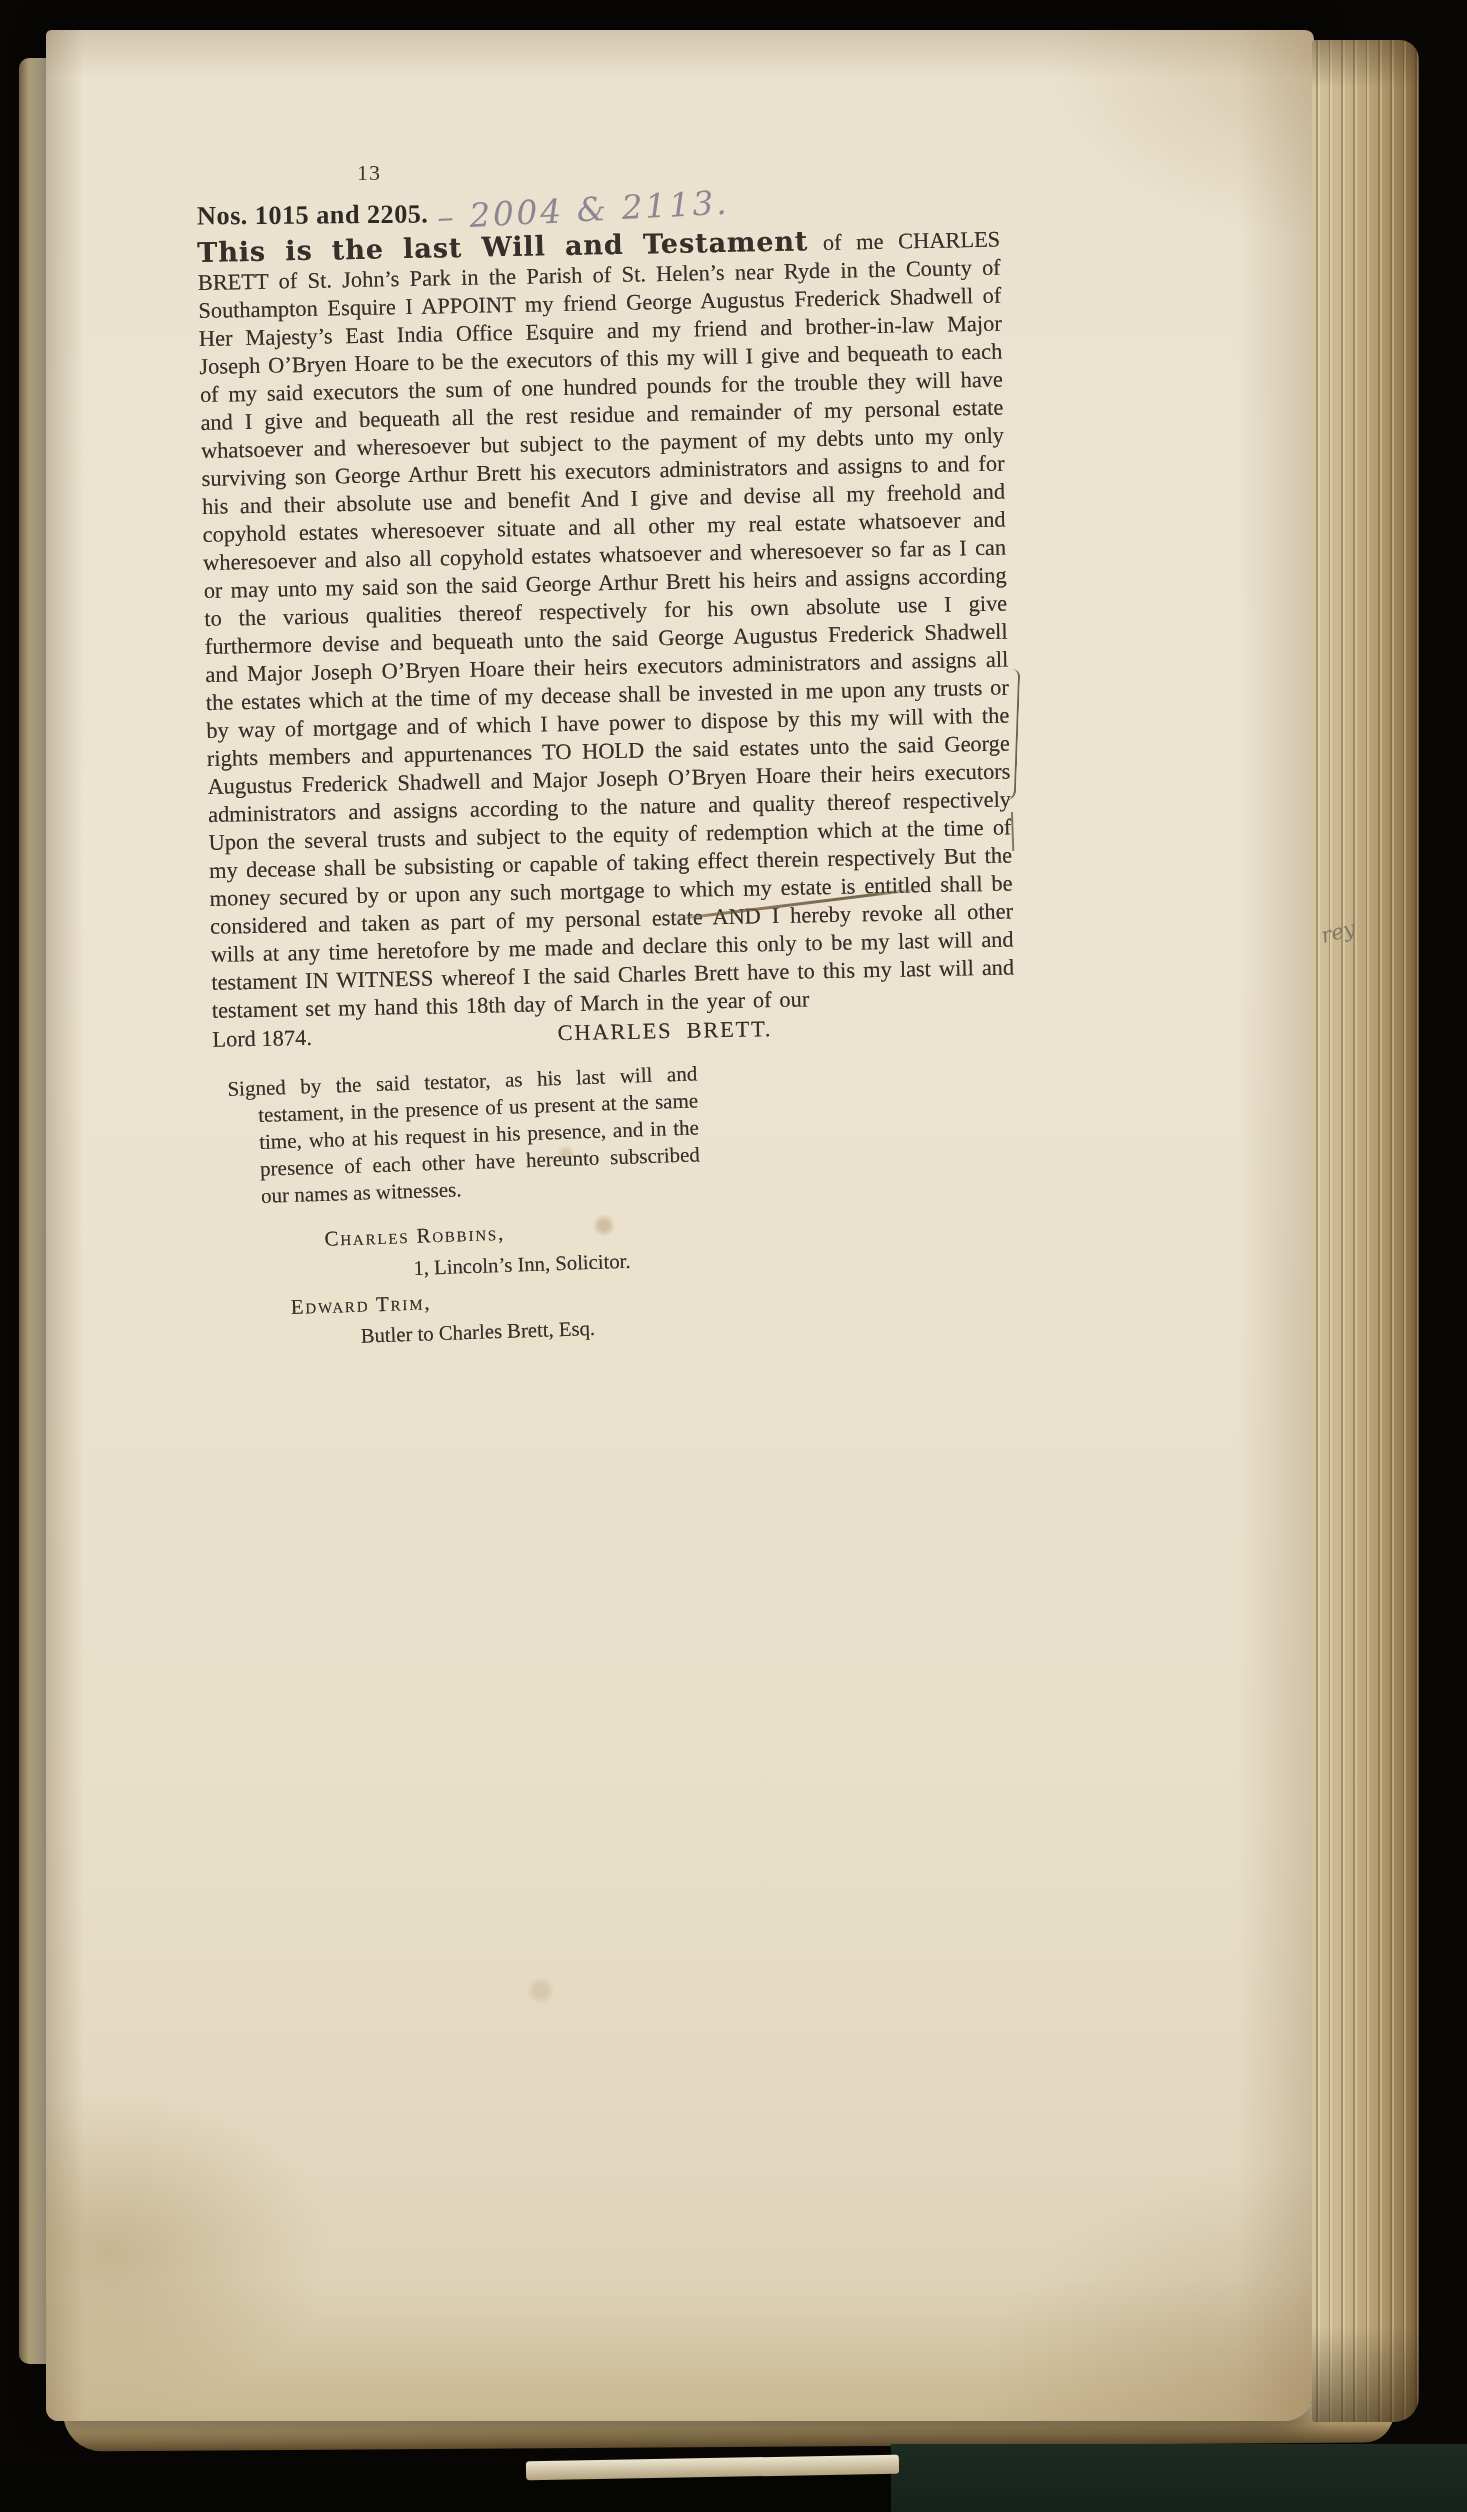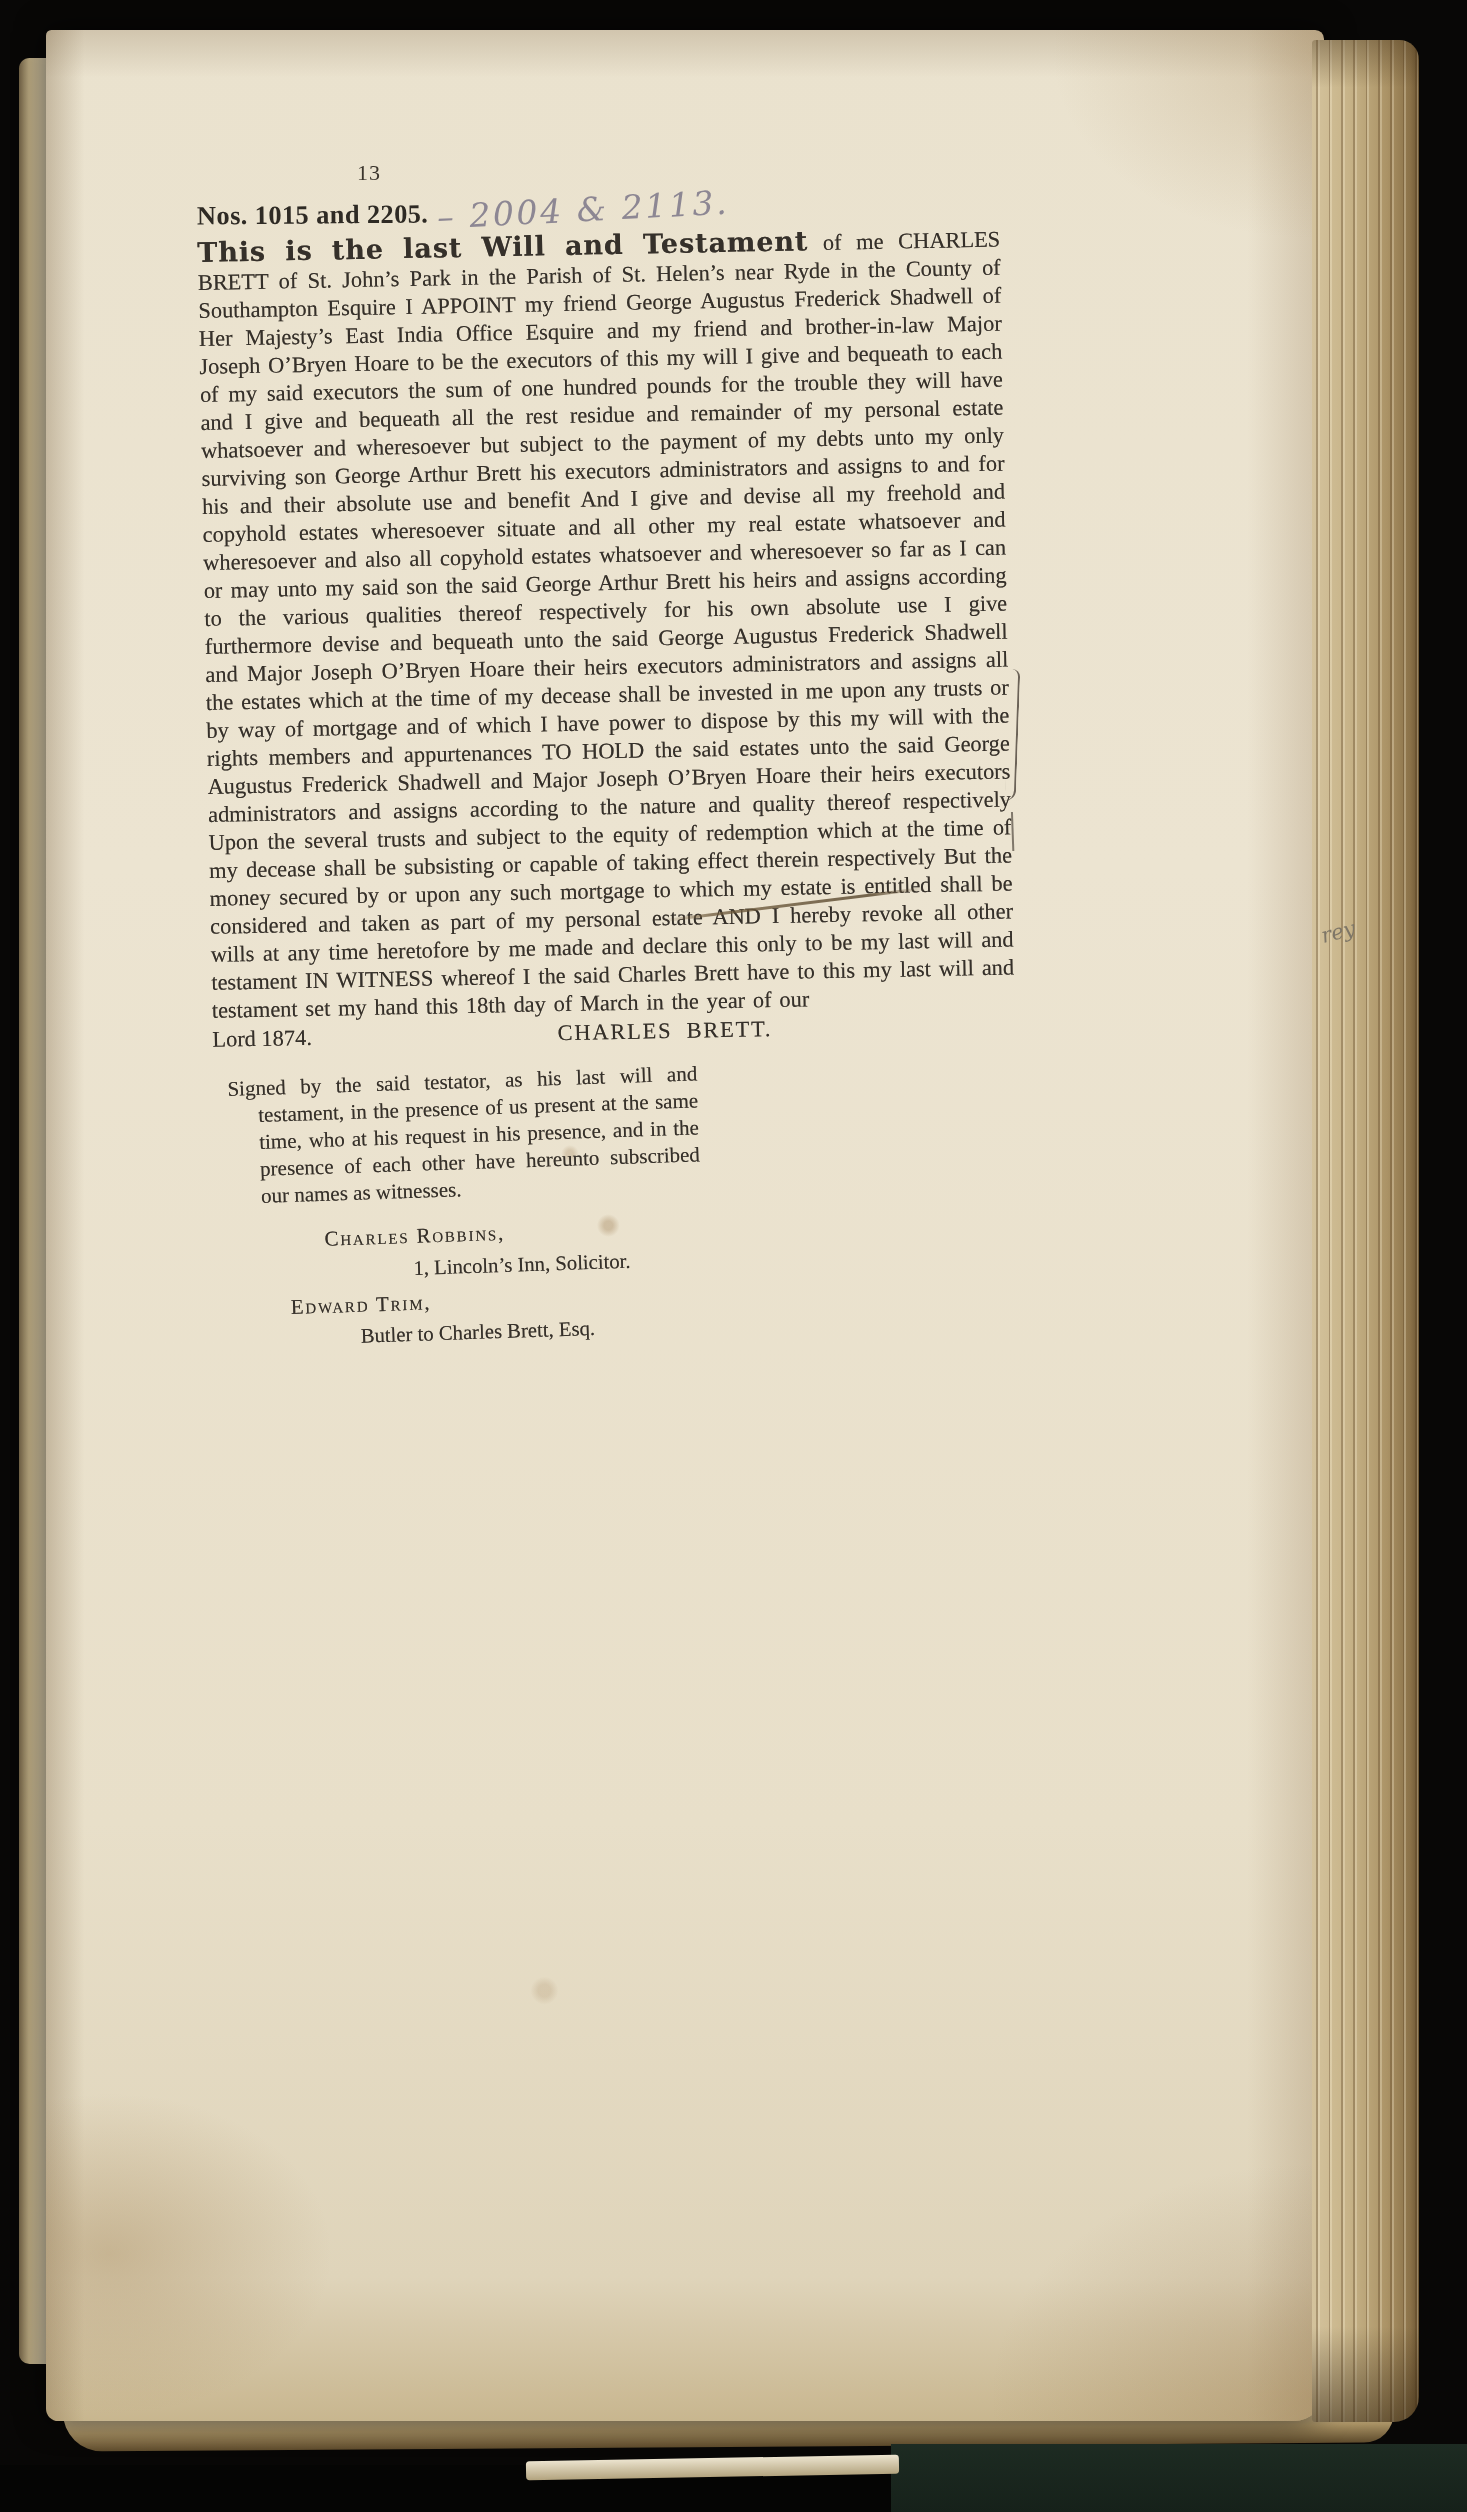--- a/index.html
+++ b/index.html
@@ -38,21 +38,20 @@
       radial-gradient(circle at 39% 82%, rgba(150,115,70,0.18) 0 6.2px, rgba(150,115,70,0) 14px),
       radial-gradient(ellipse 317px 229px at 5% 93%, rgba(162,132,86,0.40), rgba(162,132,86,0) 70%),
       radial-gradient(ellipse 458px 334px at 99% 99%, rgba(152,122,80,0.35), rgba(152,122,80,0) 70%),
       radial-gradient(ellipse 370px 264px at 99% 1%, rgba(166,136,90,0.30), rgba(166,136,90,0) 70%),
       linear-gradient(90deg, rgba(110,85,50,0.30) 0%, rgba(110,85,50,0) 3%),
       linear-gradient(270deg, rgba(140,110,70,0.28) 0%, rgba(140,110,70,0) 6%),
       linear-gradient(180deg, rgba(120,95,60,0.22) 0%, rgba(120,95,60,0) 2%),
       linear-gradient(180deg, #eae2ce 0%, #ece4d1 35%, #e8dfc9 75%, #dfd4ba 94%, #c8b68f 100%);
     border-radius: 5.3px 8.8px 30px 12.3px;
     box-shadow: 0 0 30px rgba(0,0,0,0.65);
-    padding-left: 10px;
   }
 
   
   .page-stack {
     position: absolute; left: 1312px; top: 40px; width: 107px; height: 2382px;
     background:
       linear-gradient(180deg, rgba(70,50,25,0.40) 0%, rgba(70,50,25,0) 2%, rgba(70,50,25,0) 96%, rgba(50,35,15,0.55) 100%),
       repeating-linear-gradient(90deg, rgba(90,65,35,0) 0 4.4px, rgba(90,65,35,0.35) 4.4px 6.2px, rgba(255,246,222,0.28) 6.2px 8px, rgba(90,65,35,0) 8px 12.3px),
       linear-gradient(90deg, #d4c39d 0%, #c7b388 35%, #ab9366 70%, #8a7148 92%, #6b5532 100%);
     border-radius: 3.5px 19.4px 25px 3.5px;

